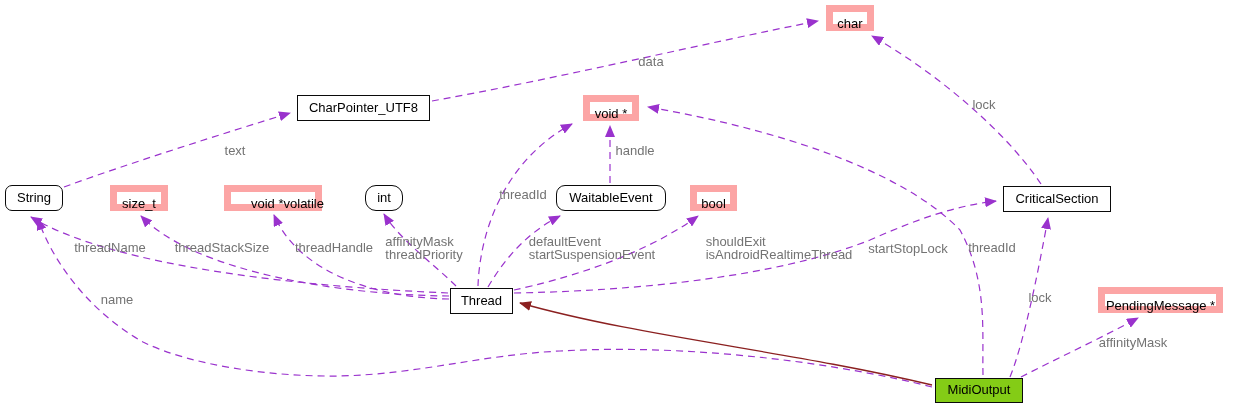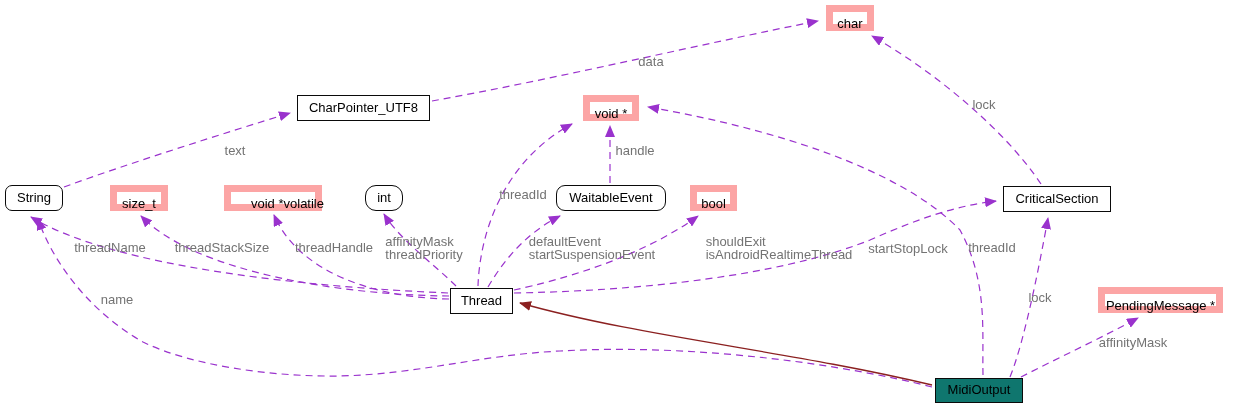--- a/index.html
+++ b/index.html
@@ -17,21 +17,21 @@
     position:absolute;
     box-sizing:border-box;
     height:26px;line-height:23px;
     text-align:center;
     font-size:13px;color:#000;
     background:#ffffff;
     white-space:nowrap;
   }
   .node.plain{border:7px solid #fca5a5;}
   .node.linked{border:1.5px solid #0a0a0a;}
-  .node.current{border:1.5px solid #0a0a0a;background:#0f766e;}
+  .node.current{border:1.5px solid #0a0a0a;background:#84cc16;}
   .elabel{
     position:absolute;
     transform:translateX(-50%);
     font-size:13px;line-height:12.5px;color:#737373;
     white-space:nowrap;
   }
   .elabel span{display:block;}
 </style>
 </head>
 <body>

